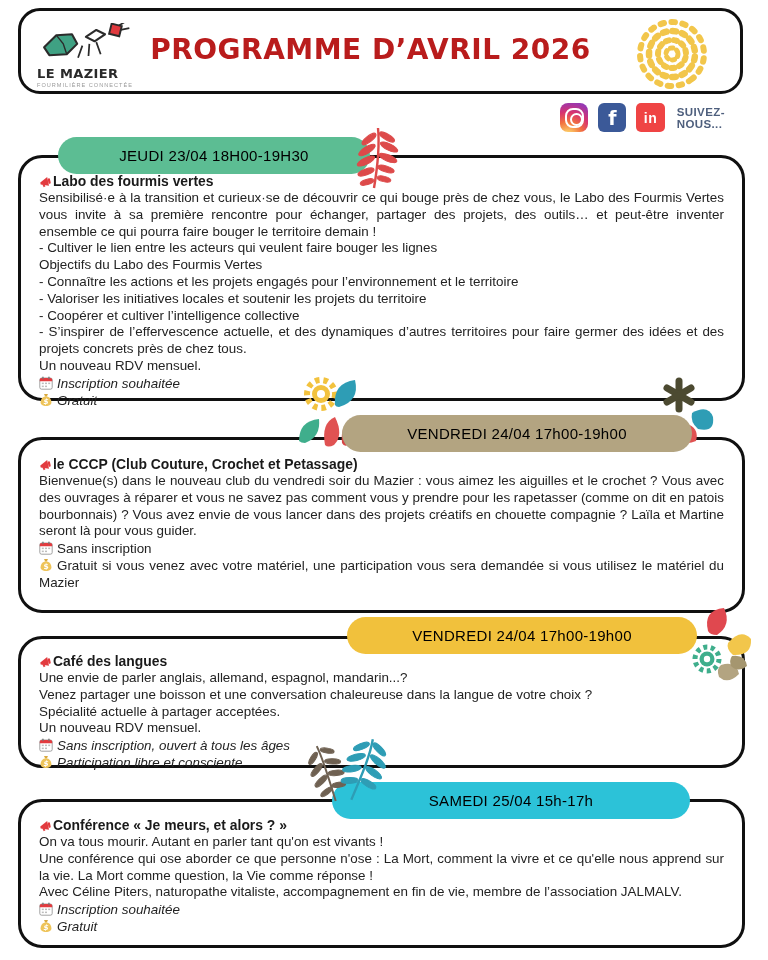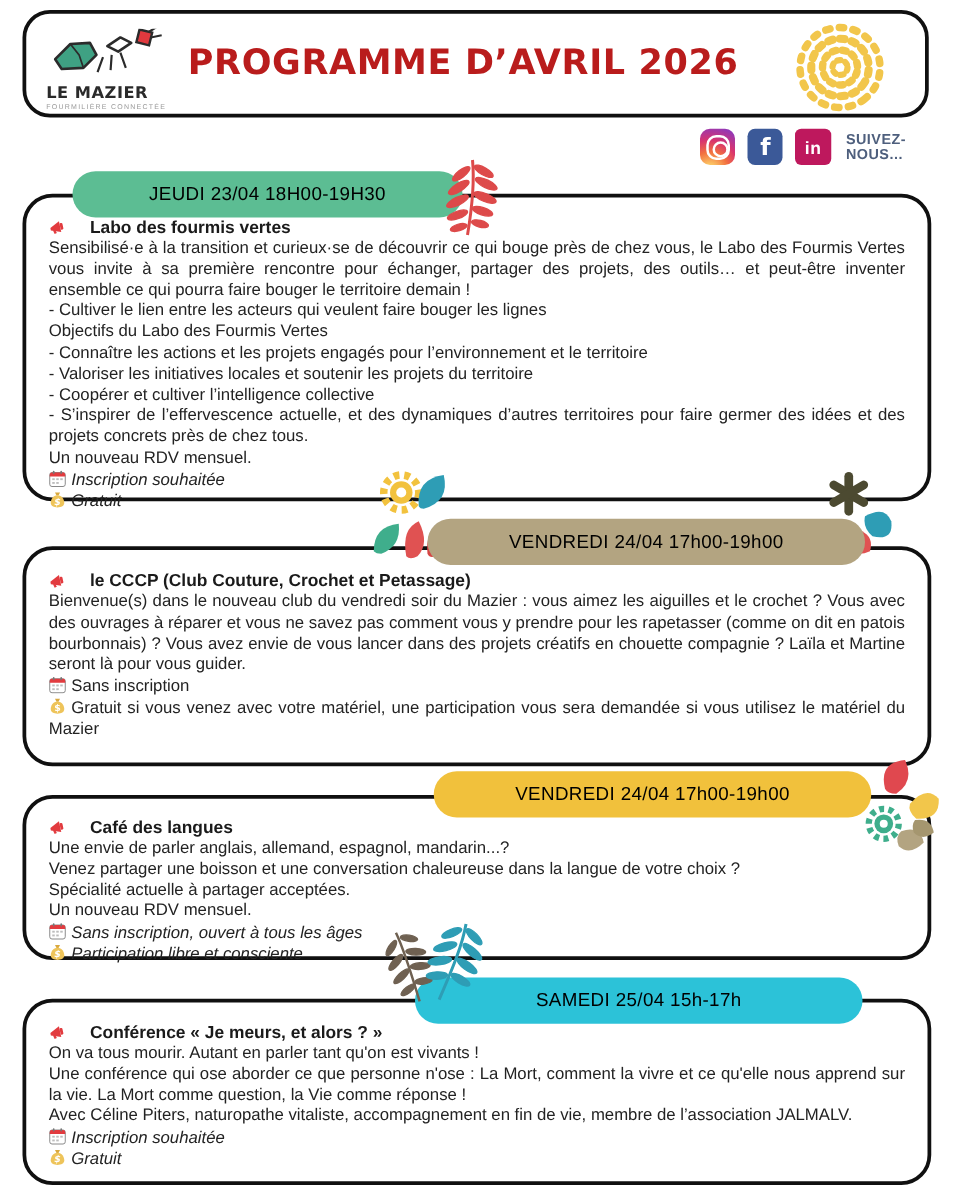--- a/index.html
+++ b/index.html
@@ -16,37 +16,37 @@
   .logo-name{font-family:"DejaVu Sans",sans-serif;font-weight:800;font-size:13px;
        color:#2a2a2a;letter-spacing:.4px;line-height:13px}
   .logo-tag{font-size:5.6px;color:#9a9a9a;letter-spacing:1px;margin-top:2px}
   .dandelion{position:absolute;right:20px;top:4px}
 
   
   .social{position:absolute;top:103px;left:560px;display:flex;align-items:center;gap:10px}
   .sico{width:29px;height:29px;display:flex;align-items:center;justify-content:center;
         color:#fff;font-weight:bold;box-sizing:border-box}
   .fb{background:#3b5998;border-radius:6px;font-size:19px;font-family:"DejaVu Sans",sans-serif}
-  .li{background:#be185d;border-radius:5px;font-size:14px;letter-spacing:.5px}
+  .li{background:#ef4444;border-radius:5px;font-size:14px;letter-spacing:.5px}
   .ig{position:relative;border-radius:8px;
       background:radial-gradient(circle at 28% 115%, #fdd56b 8%, #f2703f 38%, #d8336f 62%, #9438b5 90%)}
   .ig::before{content:"";position:absolute;inset:4.5px;border:2.2px solid #fff;border-radius:8px}
   .ig::after{content:"";position:absolute;left:10px;top:10px;width:9px;height:9px;
       border:2.2px solid #fff;border-radius:50%}
   .follow{font-weight:700;font-size:11.5px;color:#4e5f7d;letter-spacing:.4px;margin-left:2px}
 
   
   .card{position:absolute;left:18px;width:727px;background:#fff;border:3px solid #101010;
         border-radius:24px;box-sizing:border-box;padding:0 18px}
   #card1{top:155px;height:246px;padding-top:15px}
   #card2{top:437px;height:176px;padding-top:16px}
   #card3{top:636px;height:132px;padding-top:14px}
   #card4{top:799px;height:149px;padding-top:15px}
 
-  .trow{display:flex;align-items:center;gap:19px;line-height:17px}
+  .trow{display:flex;align-items:center;gap:0;line-height:17px}
   .etitle{font-weight:bold;font-size:13.9px;color:#1a1a1a}
   .line{font-size:13.4px;line-height:16.8px;color:#232323}
   .just{text-align:justify}
   .meta{font-size:13.4px;line-height:17px;color:#232323}
   .meta.it{font-style:italic}
   .mi{width:14px;height:14px;display:inline-block;vertical-align:-2px;margin-right:4px}
   .ti{width:14px;height:14px;flex:0 0 auto}
 
   
   .banner{position:absolute;height:37px;border-radius:19px;display:flex;align-items:center;

